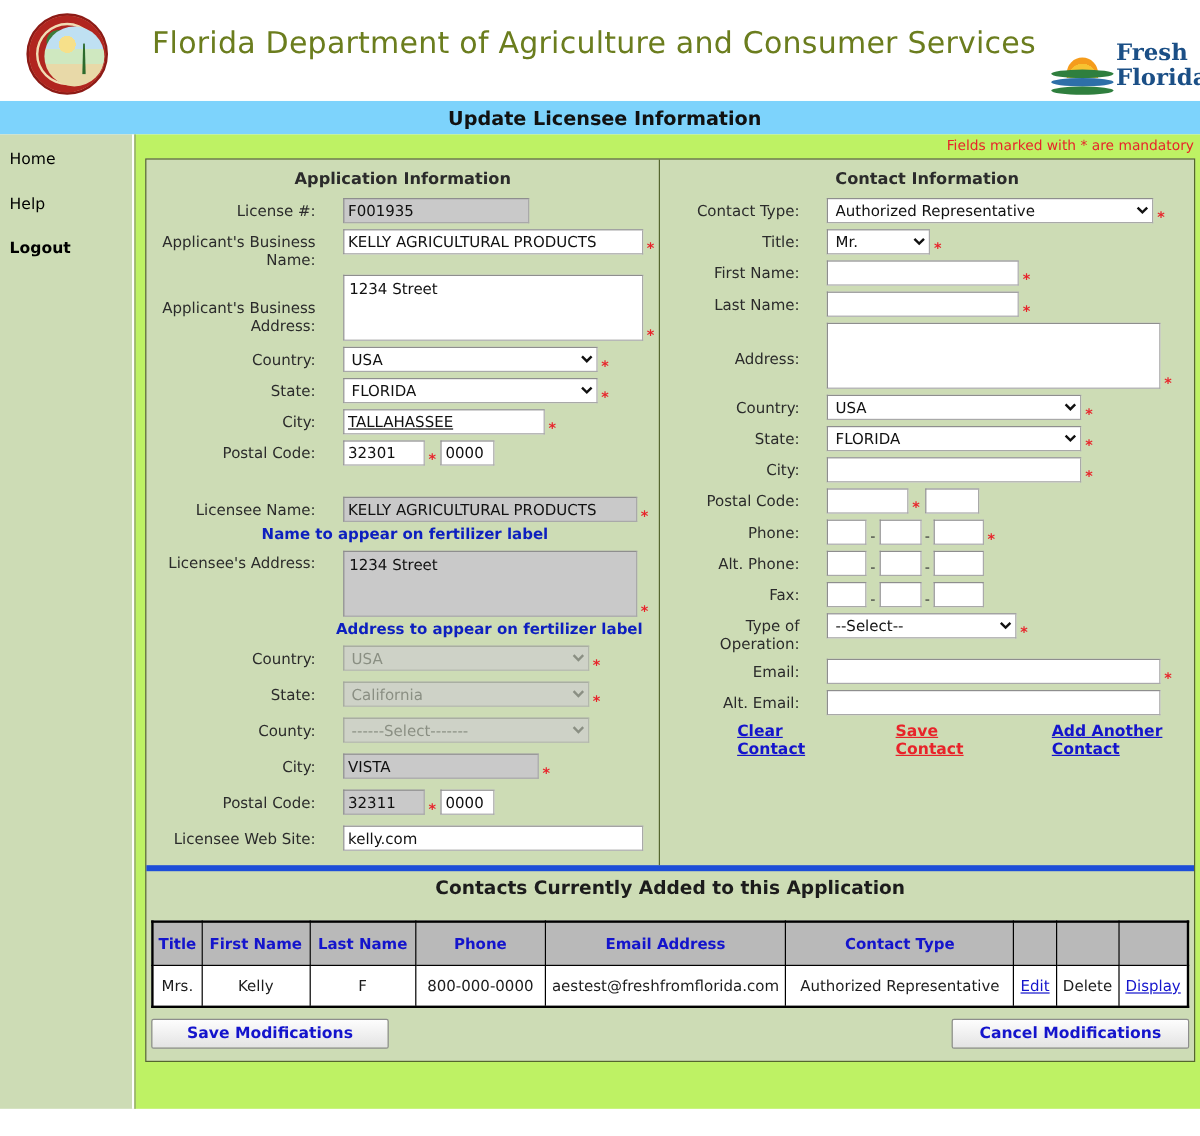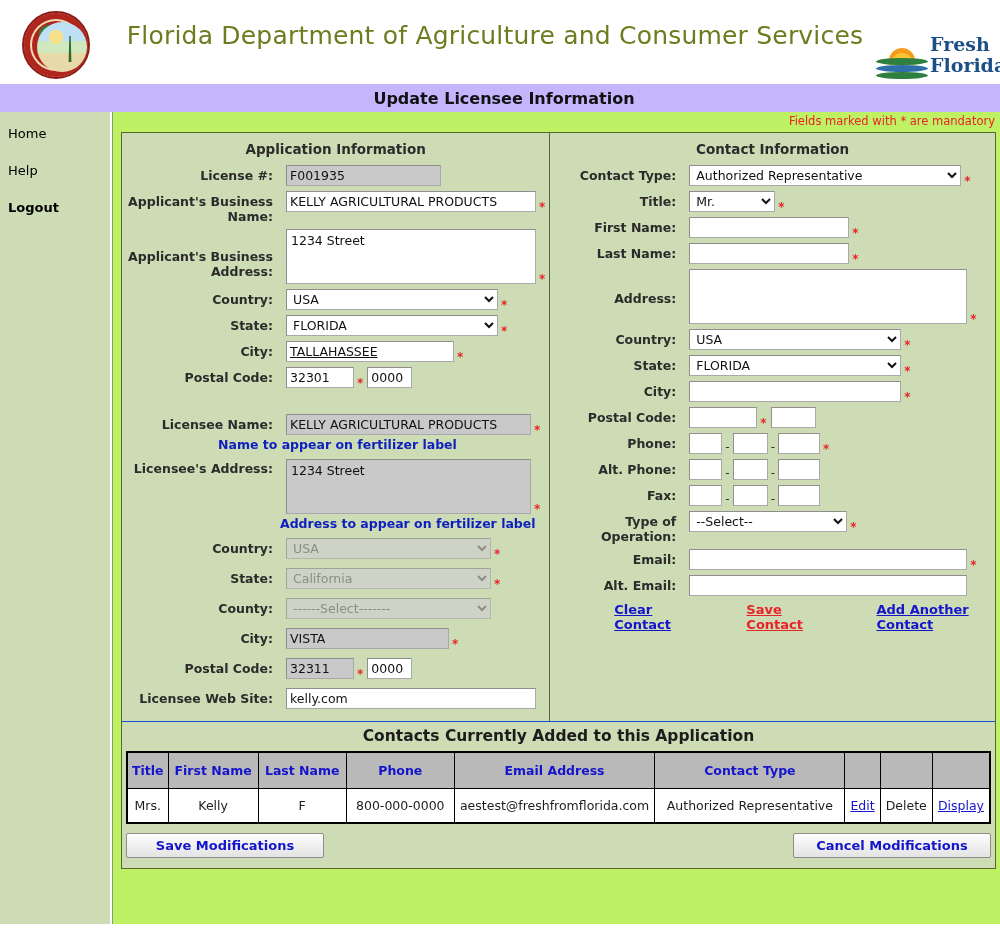--- a/index.html
+++ b/index.html
@@ -90,21 +90,21 @@
     color:#ffffff; font-weight:bold; font-size:13.5px; letter-spacing:.4px;
   }
   .progbar .date {
     position:absolute; right:0; width:135px; top:0; height:23px;
     display:flex; align-items:center; justify-content:center;
     color:#ffffff; font-weight:bold; font-size:11.5px; letter-spacing:.3px;
   }
 
   .pagetitle {
     height:28px; display:flex; align-items:center; justify-content:center;
-    font-size:16px; font-weight:bold; color:#111; background:#c4b5fd;
+    font-size:16px; font-weight:bold; color:#111; background:#7dd3fc;
     padding-left: 8px;
   }
 
   
   .bodywrap { position:relative; display:flex; height: 812px; }
   .sidebar {
     width: 112px; background:#cddcb5; padding: 14px 0 0 8px;
     border-right: 2px solid #ffffff;
   }
   .sidebar .nav { font-size: 13px; color:#000; margin-bottom: 22px; cursor:pointer; }
@@ -130,22 +130,22 @@
   .panel.left  { width: 430px; border-right: 1px solid #55662f; }
   .panel.right { width: 448px; }
   .panel h3 {
     margin: 2px 0 8px 0; text-align:center;
     font-size: 13.5px; font-weight:bold; color:#2b2b2b;
   }
 
   
   .frow { display:flex; align-items:flex-start; margin-bottom: 5px; }
   .frow .lbl {
-    font-size: 12.5px; font-weight: bold; color:#2b2b2b;
-    text-align: right; padding-top: 3px; padding-right: 13px;
+    font-size: 12.5px; font-weight: normal; color:#2b2b2b;
+    text-align: right; padding-top: 3px; padding-right: 23px;
   }
   .panel.left .lbl  { width: 160px; }
   .panel.right .lbl { width: 135px; }
   .frow .ctl { position:relative; display:flex; align-items:flex-end; }
   .req { color:#e8232a; font-size: 12px; font-weight:bold; line-height:10px; margin-left:3px; margin-top:2px; }
 
   input.tf, textarea.ta, select.sel {
     font-family: "DejaVu Sans", "Liberation Sans", sans-serif;
     font-size: 12.5px; color:#111;
     border: 1px solid #a9a9a9;
@@ -171,21 +171,21 @@
   }
   .links-row a {
     font-weight:bold; font-size:13px; text-decoration: underline; cursor:pointer;
   }
   .lk-blue { color:#1414cc; }
   .lk-red  { color:#e8232a; }
 
   
   .contacts-title {
     text-align:center; font-size:15.5px; font-weight:bold; color:#1c1c1c;
-    padding: 5px 0 6px 0; border-top: 1px solid #1d4ed8;
+    padding: 5px 0 18px 0; border-top: 5px solid #1d4ed8;
   }
   .ctbl-wrap { padding: 0 4px 0 4px; }
   table.ctbl {
     width: 100%; border-collapse: collapse;
     border: 2px solid #000; background:#fff;
   }
   table.ctbl th {
     background:#b9b9b9; color:#1414cc; font-size:12.5px; font-weight:bold;
     border: 1px solid #000; padding: 10px 4px; text-align:center;
   }

